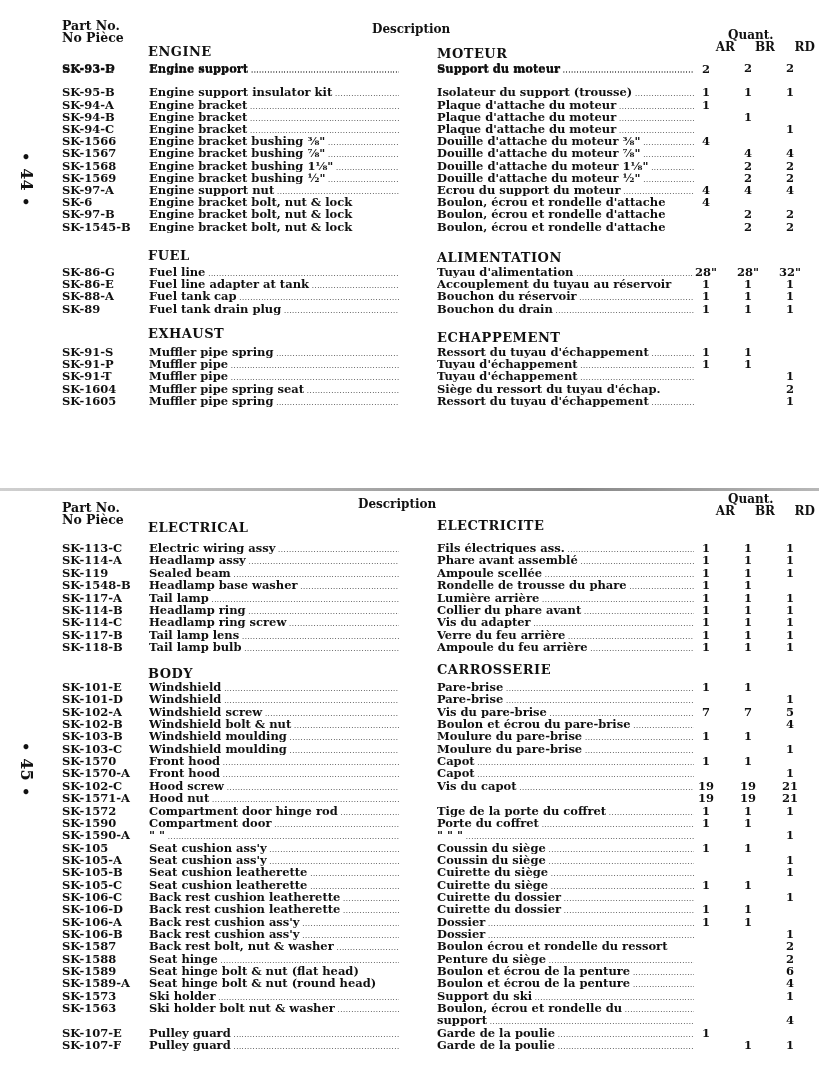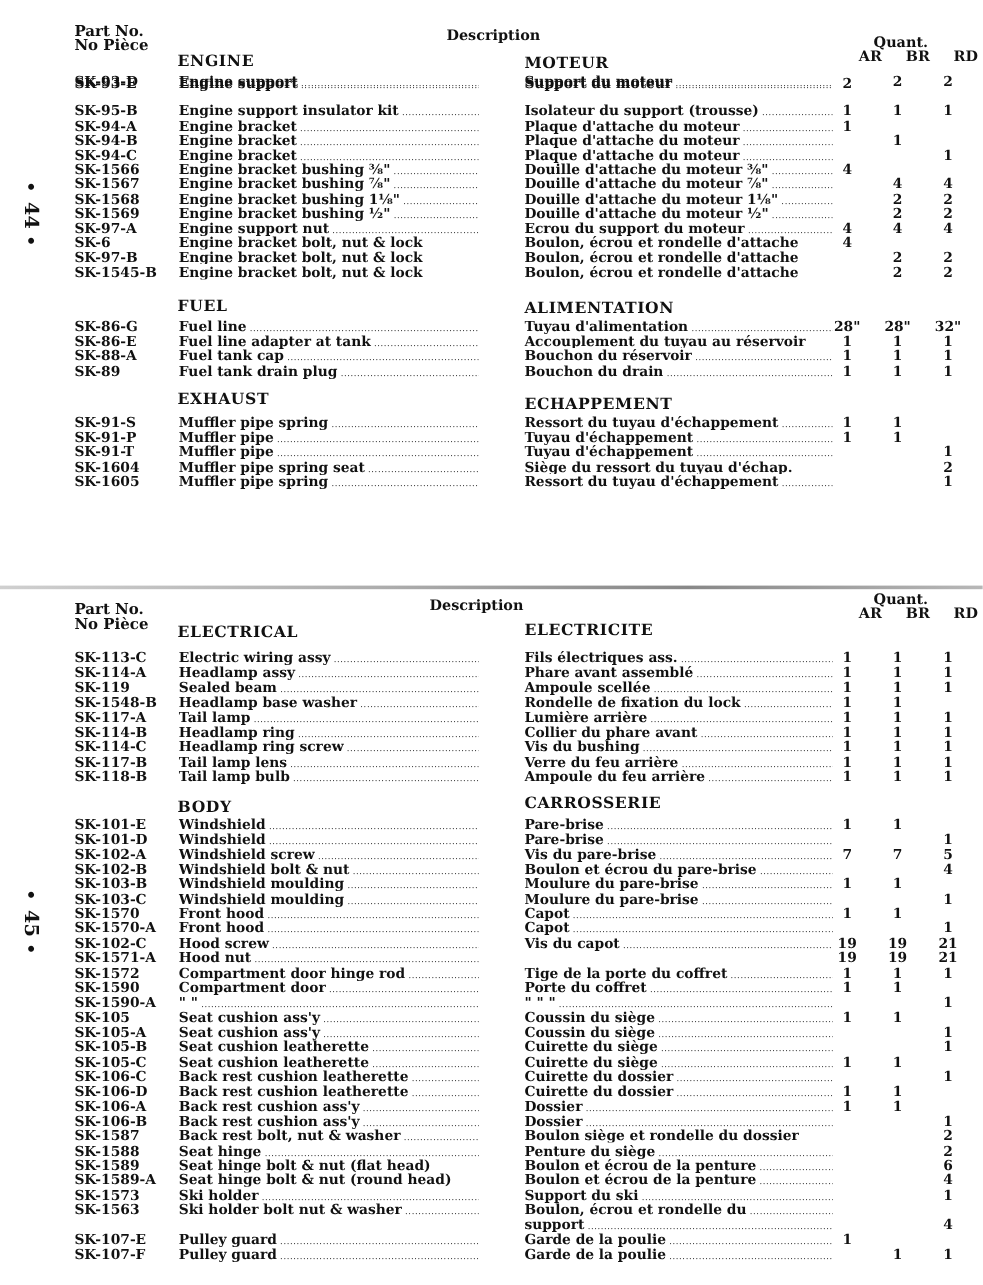--- a/index.html
+++ b/index.html
@@ -291,21 +291,21 @@
           <span class="pn">SK-119</span>
           <span class="en dots"><span>Sealed beam</span></span>
           <span class="fr dots"><span>Ampoule scellée</span></span>
           <span class="q ar">1</span>
           <span class="q br">1</span>
           <span class="q rd">1</span>
         </div>
         <div class="row" style="top: 59.2px;">
           <span class="pn">SK-1548-B</span>
           <span class="en dots"><span>Headlamp base washer</span></span>
-          <span class="fr dots"><span>Rondelle de fixation du lock</span></span>
+          <span class="fr dots"><span>Rondelle de trousse du phare</span></span>
           <span class="q ar">1</span>
           <span class="q br">1</span>
           <span class="q rd"></span>
         </div>
         <div class="row" style="top: 71.6px;">
           <span class="pn">SK-117-A</span>
           <span class="en dots"><span>Tail lamp</span></span>
           <span class="fr dots"><span>Lumière arrière</span></span>
           <span class="q ar">1</span>
           <span class="q br">1</span>
@@ -315,21 +315,21 @@
           <span class="pn">SK-114-B</span>
           <span class="en dots"><span>Headlamp ring</span></span>
           <span class="fr dots"><span>Collier du phare avant</span></span>
           <span class="q ar">1</span>
           <span class="q br">1</span>
           <span class="q rd">1</span>
         </div>
         <div class="row" style="top: 96.4px;">
           <span class="pn">SK-114-C</span>
           <span class="en dots"><span>Headlamp ring screw</span></span>
-          <span class="fr dots"><span>Vis du bushing</span></span>
+          <span class="fr dots"><span>Vis du adapter</span></span>
           <span class="q ar">1</span>
           <span class="q br">1</span>
           <span class="q rd">1</span>
         </div>
         <div class="row" style="top: 108.8px;">
           <span class="pn">SK-117-B</span>
           <span class="en dots"><span>Tail lamp lens</span></span>
           <span class="fr dots"><span>Verre du feu arrière</span></span>
           <span class="q ar">1</span>
           <span class="q br">1</span>
@@ -510,21 +510,21 @@
           <span class="pn">SK-106-B</span>
           <span class="en dots"><span>Back rest cushion ass'y</span></span>
           <span class="fr dots"><span>Dossier</span></span>
           <span class="q ar"></span>
           <span class="q br"></span>
           <span class="q rd">1</span>
         </div>
         <div class="row" style="top: 274.35px;">
           <span class="pn">SK-1587</span>
           <span class="en dots"><span>Back rest bolt, nut &amp; washer</span></span>
-          <span class="fr"><span>Boulon siège et rondelle du dossier</span></span>
+          <span class="fr"><span>Boulon écrou et rondelle du ressort</span></span>
           <span class="q ar"></span>
           <span class="q br"></span>
           <span class="q rd">2</span>
         </div>
         <div class="row" style="top: 286.7px;">
           <span class="pn">SK-1588</span>
           <span class="en dots"><span>Seat hinge</span></span>
           <span class="fr dots"><span>Penture du siège</span></span>
           <span class="q ar"></span>
           <span class="q br"></span>

